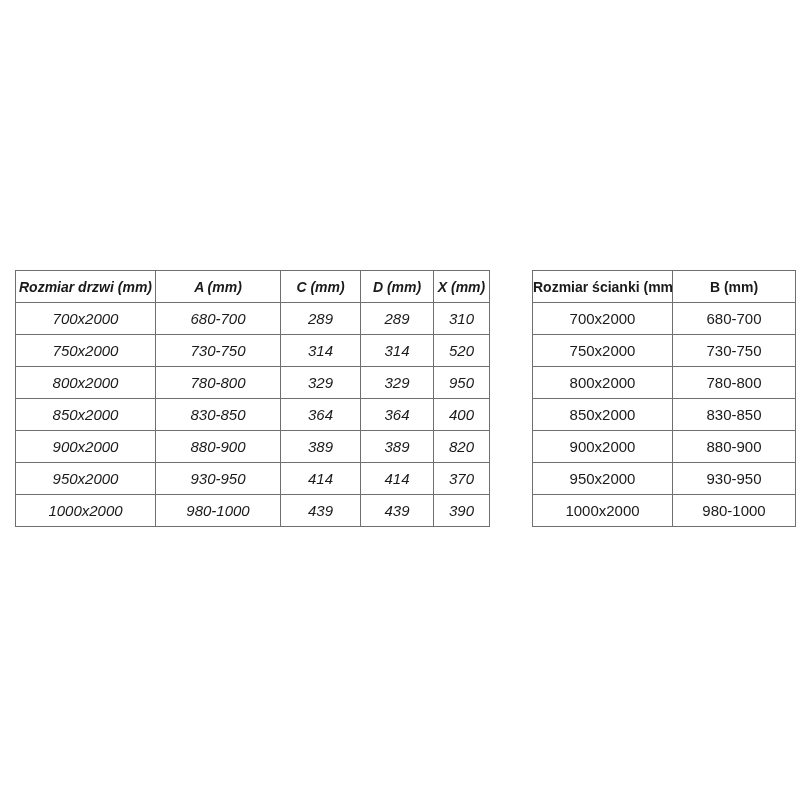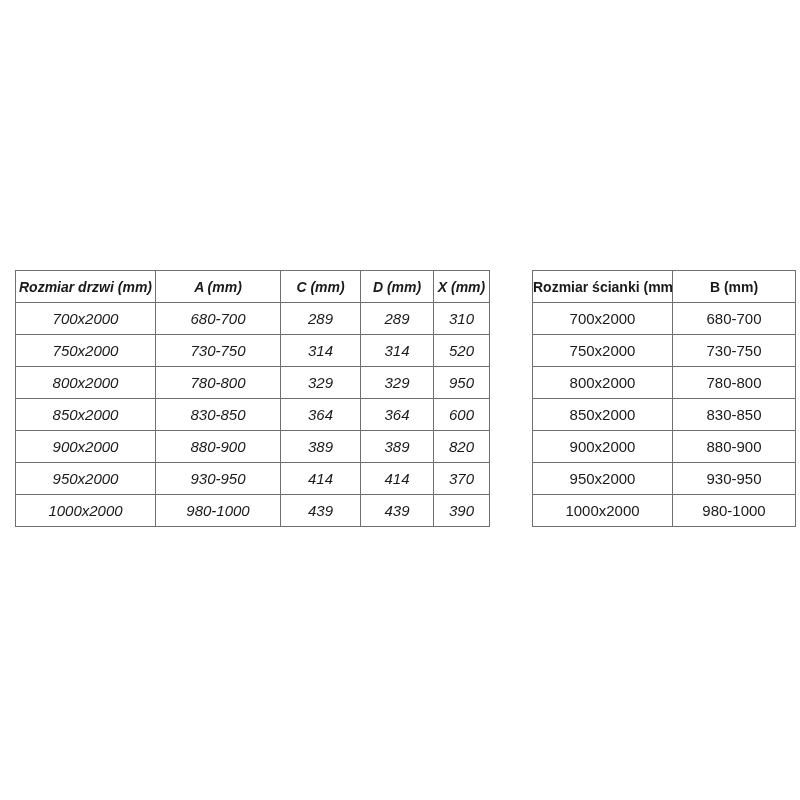--- a/index.html
+++ b/index.html
@@ -88,21 +88,21 @@
         <td>780-800</td>
         <td>329</td>
         <td>329</td>
         <td>950</td>
       </tr>
       <tr>
         <td>850x2000</td>
         <td>830-850</td>
         <td>364</td>
         <td>364</td>
-        <td>600</td>
+        <td>400</td>
       </tr>
       <tr>
         <td>900x2000</td>
         <td>880-900</td>
         <td>389</td>
         <td>389</td>
         <td>820</td>
       </tr>
       <tr>
         <td>950x2000</td>

